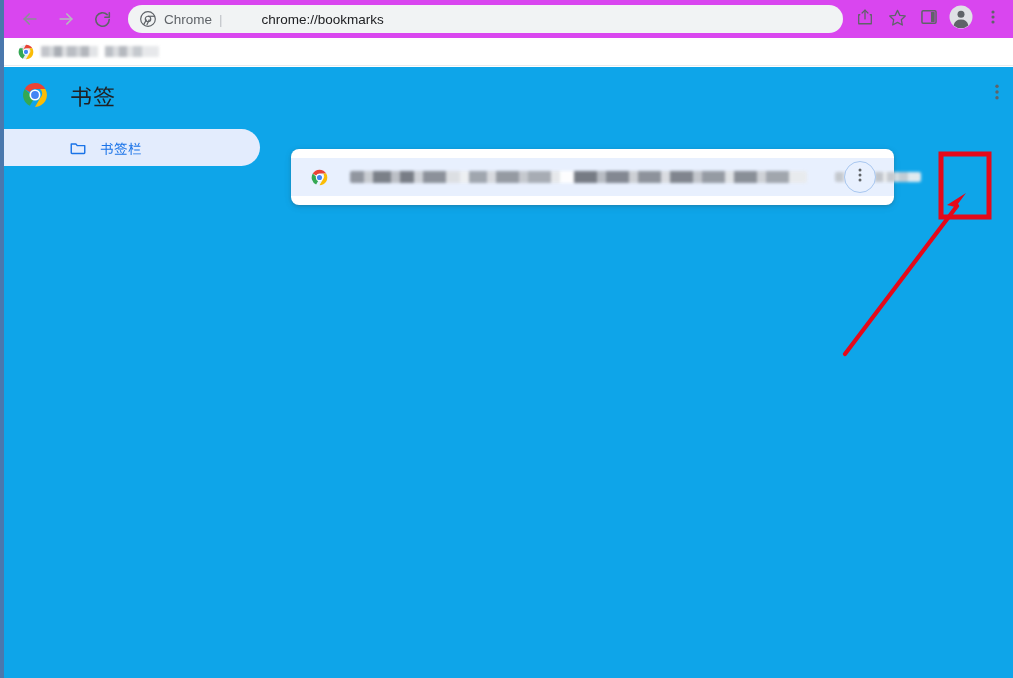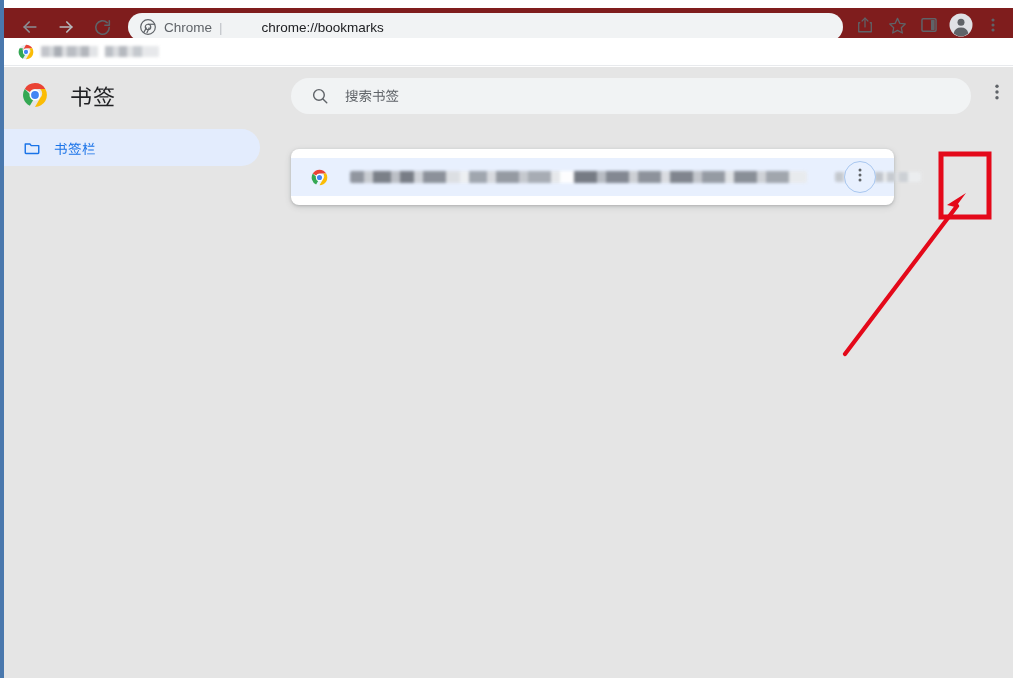--- a/index.html
+++ b/index.html
@@ -23,24 +23,24 @@
     left: 0; top: 0;
     width: 4px;
     height: 678px;
     background: #4a78ad;
     z-index: 50;
   }
 
   
   .browser-toolbar {
     position: absolute;
-    left: 4px; top: 8px;
+    left: 4px; top: 0;
     width: 1009px;
     height: 38px;
-    background: #7f1d1d;
+    background: #d946ef;
     display: flex;
     align-items: center;
   }
   .nav-btn {
     width: 28px; height: 28px;
     margin-left: 8px;
     display: flex; align-items: center; justify-content: center;
     border-radius: 50%;
     flex: 0 0 auto;
   }
@@ -125,21 +125,21 @@
     opacity: .85;
     border-radius: 1px;
   }
 
   
   .bm-page {
     position: absolute;
     left: 4px; top: 67px;
     width: 1009px;
     height: 611px;
-    background: #e5e5e5;
+    background: #0ea5e9;
   }
 
   .bm-header {
     position: absolute;
     left: 0; top: 0;
     width: 1009px;
     height: 56px;
     display: flex;
     align-items: center;
   }
@@ -196,21 +196,21 @@
     position: absolute;
     left: 0; top: 62px;
     width: 256px;
   }
   .side-item {
     display: flex;
     align-items: center;
     height: 37px;
     border-top-right-radius: 19px;
     border-bottom-right-radius: 19px;
-    padding-left: 19px;
+    padding-left: 65px;
     margin-bottom: 3px;
     box-sizing: border-box;
   }
   .side-item.selected { background: #e3ecfd; }
   .side-icon { width: 18px; height: 18px; flex: 0 0 auto; }
   .side-label {
     margin-left: 13px;
     font-size: 13.5px;
     color: #3c4043;
     font-family: "DejaVu Sans", "Liberation Sans", sans-serif;
@@ -417,29 +417,20 @@
         <path d="M24 2a22 22 0 0 1 19.05 11H24a11 11 0 0 0-9.53 5.5L5 13A22 22 0 0 1 24 2Z" fill="#ea4335"></path>
         <path d="M5 13a22 22 0 0 0 9.47 31.06L24 27.5a11 11 0 0 1-9.53-5.5Z" fill="#34a853"></path>
         <path d="M43.05 13a22 22 0 0 1-19.05 33l9.53-16.5A11 11 0 0 0 33.53 13Z" fill="#fbbc05"></path>
         <circle cx="24" cy="24" r="10.2" fill="#ffffff"></circle>
         <circle cx="24" cy="24" r="7.2" fill="#4285f4"></circle>
       </svg>
     </span>
     <span class="bm-title">书签</span>
   </div>
 
-  <div class="bm-search">
-    <span class="bm-search-icon">
-      <svg width="18" height="18" viewBox="0 0 24 24" fill="none" stroke="#5f6368" stroke-width="1.9" stroke-linecap="round">
-        <circle cx="10.6" cy="10.6" r="7.1"></circle>
-        <line x1="15.9" y1="15.9" x2="21" y2="21"></line>
-      </svg>
-    </span>
-    <input class="bm-search-input" type="text" placeholder="搜索书签" style="">
-  </div>
 
   <div class="bm-overflow">
     <span>
       <svg width="16" height="18" viewBox="0 0 16 18">
         <circle class="dot" cx="8" cy="3.2" r="1.7"></circle>
         <circle class="dot" cx="8" cy="9" r="1.7"></circle>
         <circle class="dot" cx="8" cy="14.8" r="1.7"></circle>
       </svg>
     </span>
   </div>

